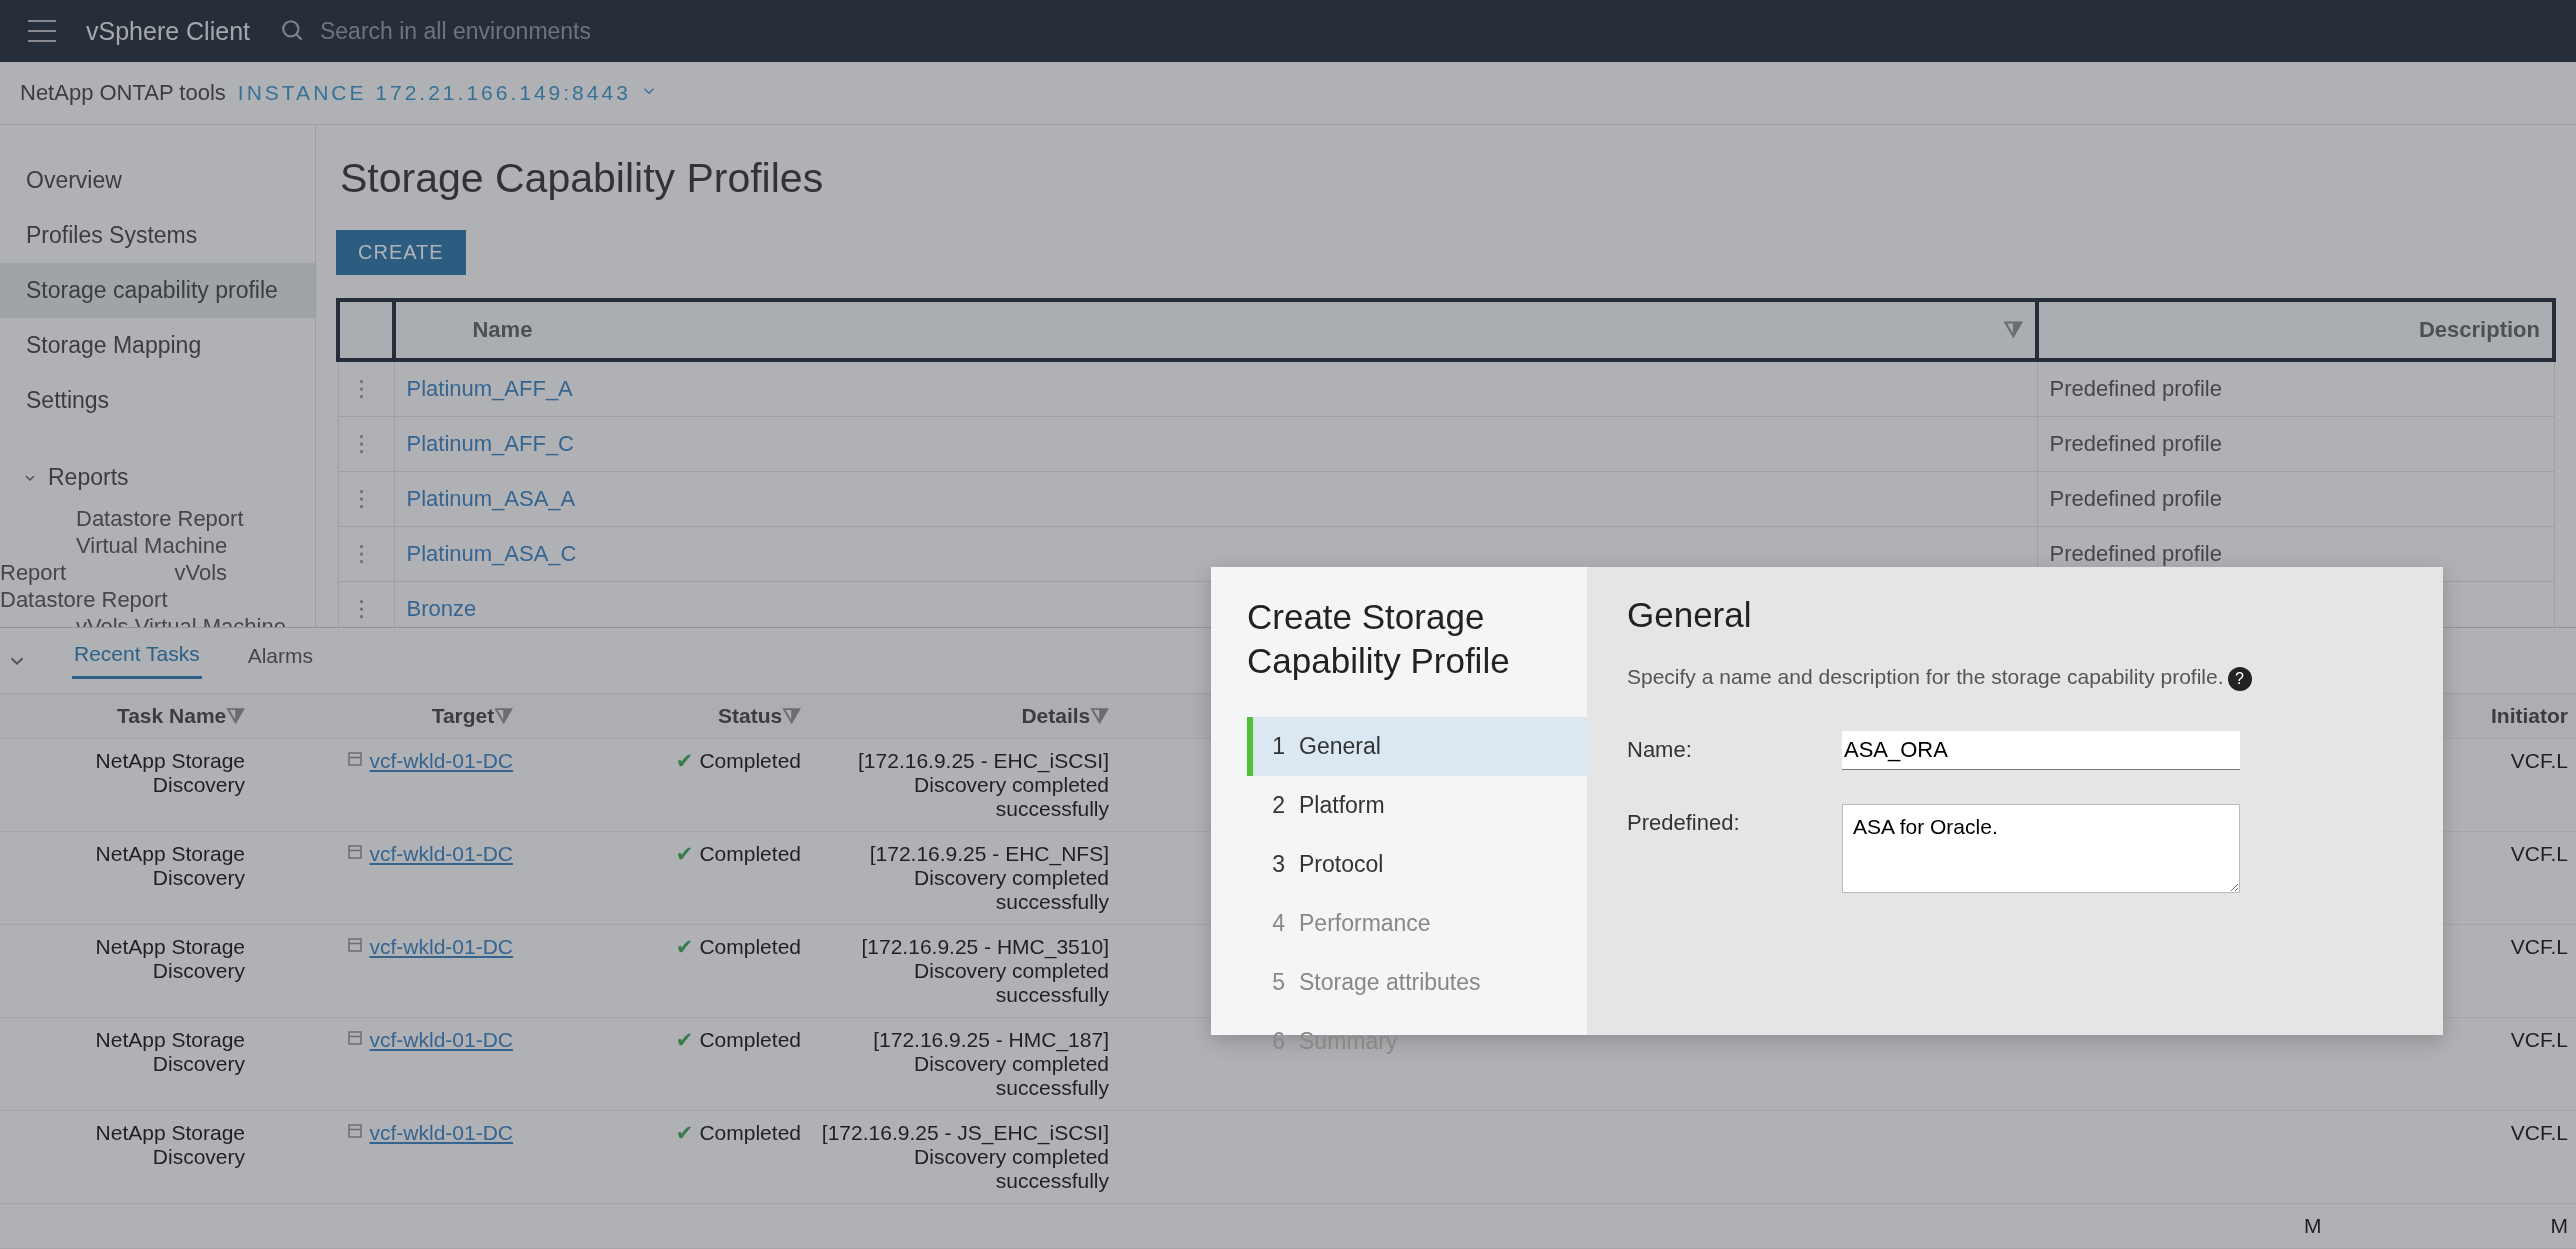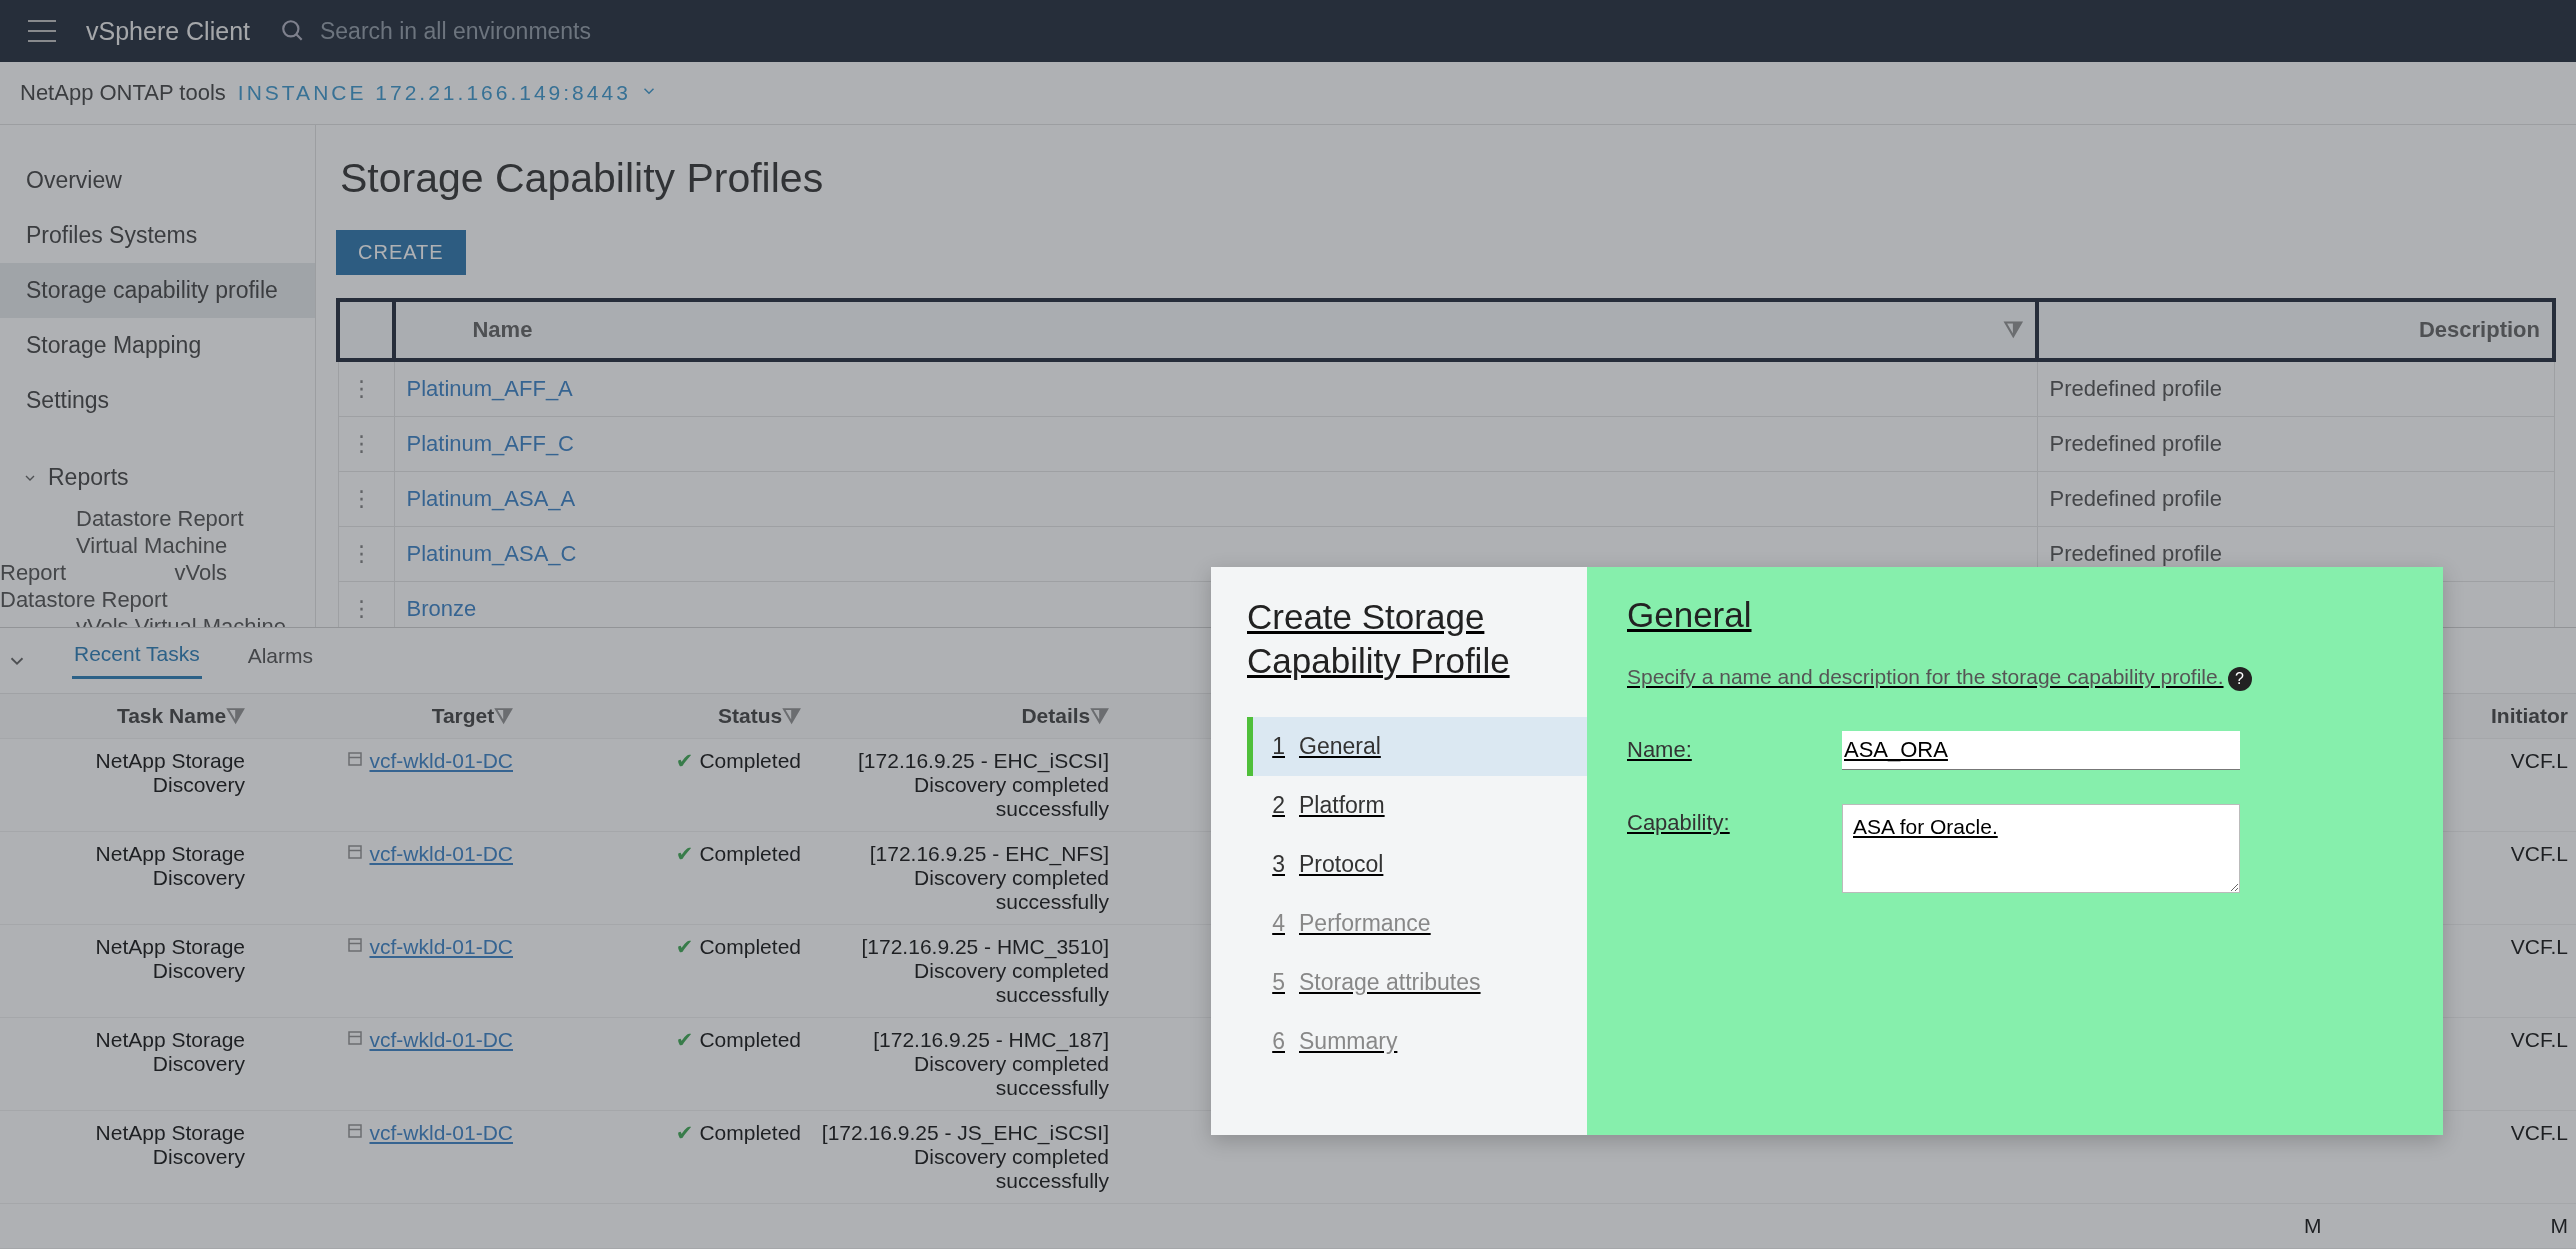--- a/index.html
+++ b/index.html
@@ -48,21 +48,21 @@
 .tasks-tabs .tab.active{color:#1a72b0;border-bottom:3px solid #1a72b0;}
 table.tasks{width:100%;border-collapse:collapse;}
 table.tasks th, table.tasks td{padding:10px 8px;border-bottom:1px solid #eee;text-align:right;vertical-align:top;}
 table.tasks th{color:#333;font-weight:600;background:#fafafa;}
 .tgt a{color:#2b78c2;text-decoration:underline;}
 .ok-icon{color:#2fa345;margin-right:6px;}
 .col-filter{float:right;color:#888;}
 
 
 .dim{position:absolute;inset:0;background:rgba(70,74,80,.43);}
-.modal{position:absolute;top:567px;left:1211px;width:1232px;height:568px;background:#86efac;display:flex;box-shadow:0 6px 20px rgba(0,0,0,.2);text-decoration:underline;}
+.modal{position:absolute;top:567px;left:1211px;width:1232px;height:468px;background:#e5e5e5;display:flex;box-shadow:0 6px 20px rgba(0,0,0,.2);}
 .modal-side{width:376px;background:#f3f5f6;padding:28px 0 0 36px;}
 .modal-side h2{font-size:35px;font-weight:400;color:#222;line-height:1.25;margin-bottom:34px;padding-right:30px;}
 .steps{list-style:none;}
 .steps li{display:flex;align-items:center;gap:14px;padding:16px 20px;font-size:23px;color:#888;}
 .steps li.active{background:#dbe8f2;color:#333;position:relative;}
 .steps li.active::before{content:"";position:absolute;left:0;top:0;bottom:0;width:6px;background:#4fbf3a;}
 .steps li.next{color:#333;}
 .steps li span.num{width:18px;text-align:right;color:inherit;}
 .modal-body{flex:1;padding:28px 40px;position:relative;}
 .modal-body h2{font-size:35px;font-weight:400;color:#222;margin-bottom:30px;}
@@ -302,18 +302,18 @@
   <div class="modal-body">
     <h2>General</h2>
     <p>
       <span>Specify a name and description for the storage capability profile.</span><span class="help-icon">?</span>
     </p>
     <div class="formrow">
       <label>Name:</label>
       <input type="text" value="ASA_ORA" style="">
     </div>
     <div class="formrow">
-      <label>Capability:</label>
+      <label>Predefined:</label>
       <textarea id="desc-ta" style="">ASA for Oracle.</textarea>
     </div>
   </div>
 </div>
 
 
 </body></html>

